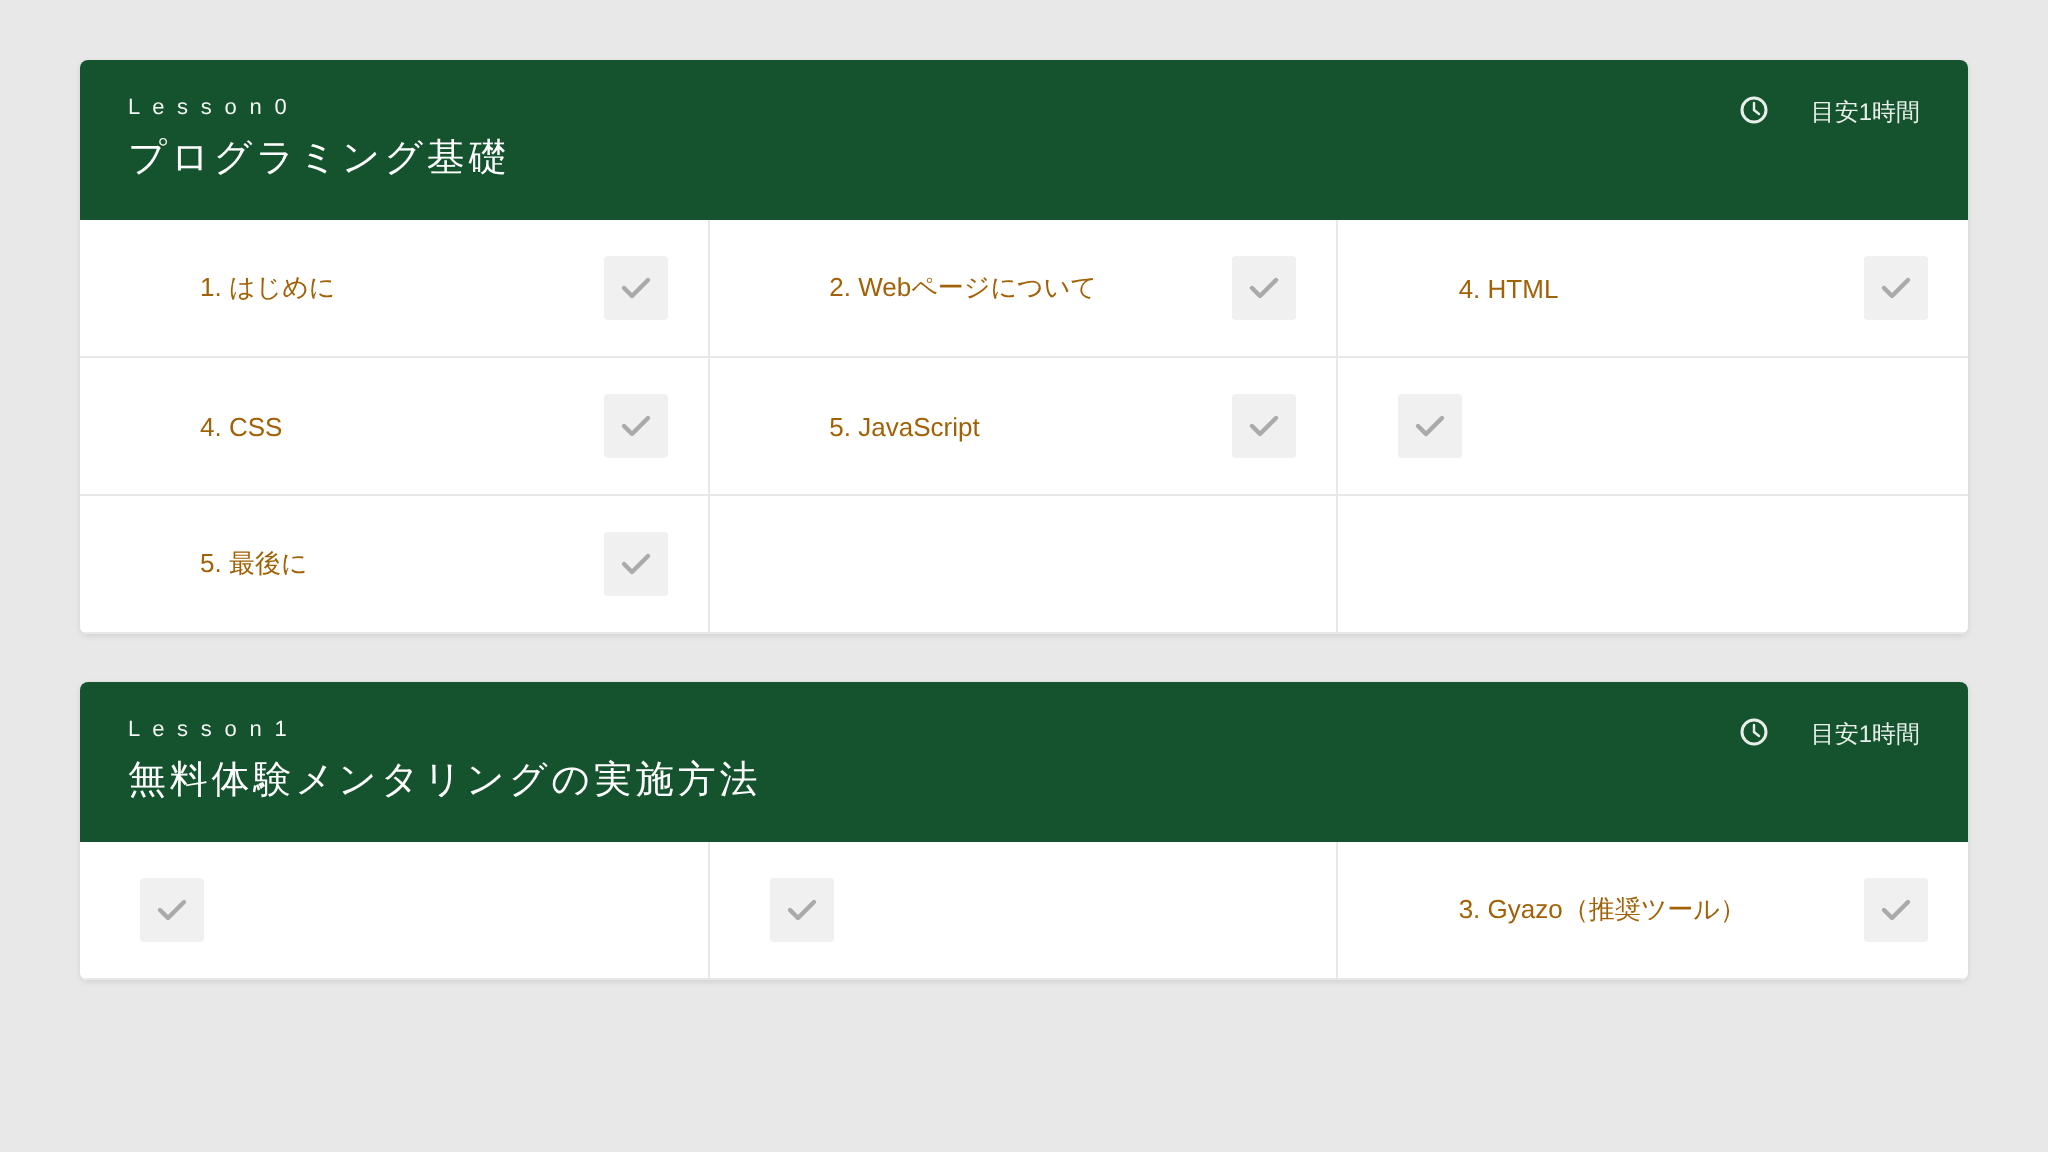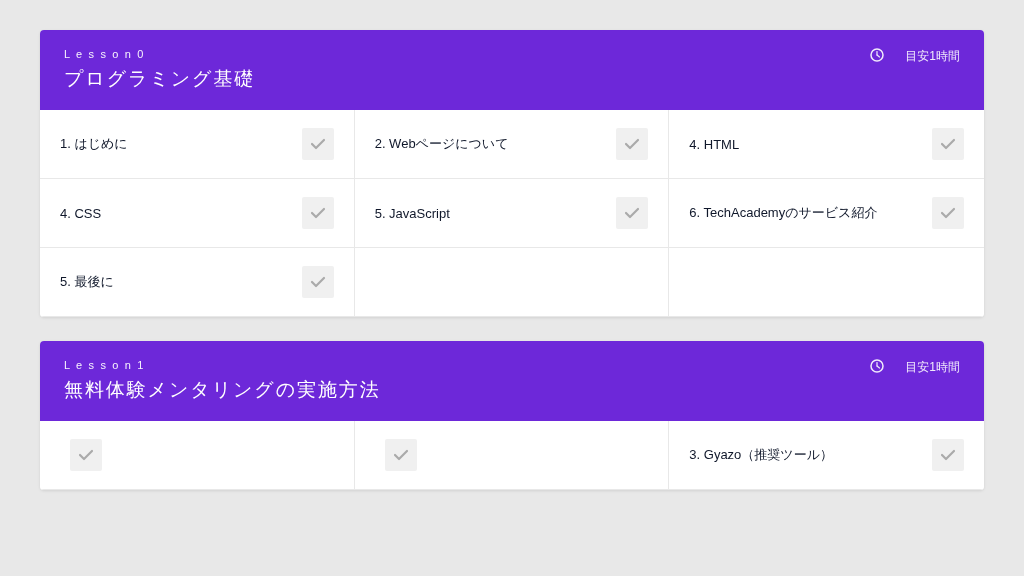--- a/index.html
+++ b/index.html
@@ -17,21 +17,21 @@
 
     .lesson-card {
       background-color: #fff;
       border-radius: 4px;
       overflow: hidden;
       margin-bottom: 24px;
       box-shadow: 0 1px 3px rgba(0,0,0,0.1);
     }
 
     .lesson-header {
-      background-color: #6d28d9;
+      background-color: #14532d;
       padding: 18px 24px;
       color: #fff;
       position: relative;
     }
 
     .lesson-subtitle {
       font-size: 11px;
       letter-spacing: 0.15em;
       margin-bottom: 6px;
       opacity: 0.95;
@@ -71,22 +71,23 @@
       border-bottom: 1px solid #e8e8e8;
       min-height: 60px;
     }
 
     .lesson-item:nth-child(3n) {
       border-right: none;
     }
 
     .lesson-item-text {
       font-size: 13px;
-      color: #0f172a;
+      color: #a16207;
       flex: 1;
+      margin-left: 40px;
     }
 
     .check-mark {
       width: 32px;
       height: 32px;
       background-color: #f0f0f0;
       border-radius: 2px;
       display: flex;
       align-items: center;
       justify-content: center;
@@ -163,21 +164,20 @@
         </div>
         <div class="lesson-item">
           <span class="lesson-item-text">5. JavaScript</span>
           <div class="check-mark">
           <svg viewBox="0 0 18 18" fill="none" xmlns="http://www.w3.org/2000/svg">
             <polyline points="3,9 7,13 15,5" stroke="#aaa" stroke-width="2.2" stroke-linecap="round" stroke-linejoin="round" fill="none"></polyline>
           </svg>
         </div>
         </div>
         <div class="lesson-item">
-          <span class="lesson-item-text">6. TechAcademyのサービス紹介</span>
           <div class="check-mark">
           <svg viewBox="0 0 18 18" fill="none" xmlns="http://www.w3.org/2000/svg">
             <polyline points="3,9 7,13 15,5" stroke="#aaa" stroke-width="2.2" stroke-linecap="round" stroke-linejoin="round" fill="none"></polyline>
           </svg>
         </div>
         </div>
         <div class="lesson-item">
           <span class="lesson-item-text">5. 最後に</span>
           <div class="check-mark">
           <svg viewBox="0 0 18 18" fill="none" xmlns="http://www.w3.org/2000/svg">

